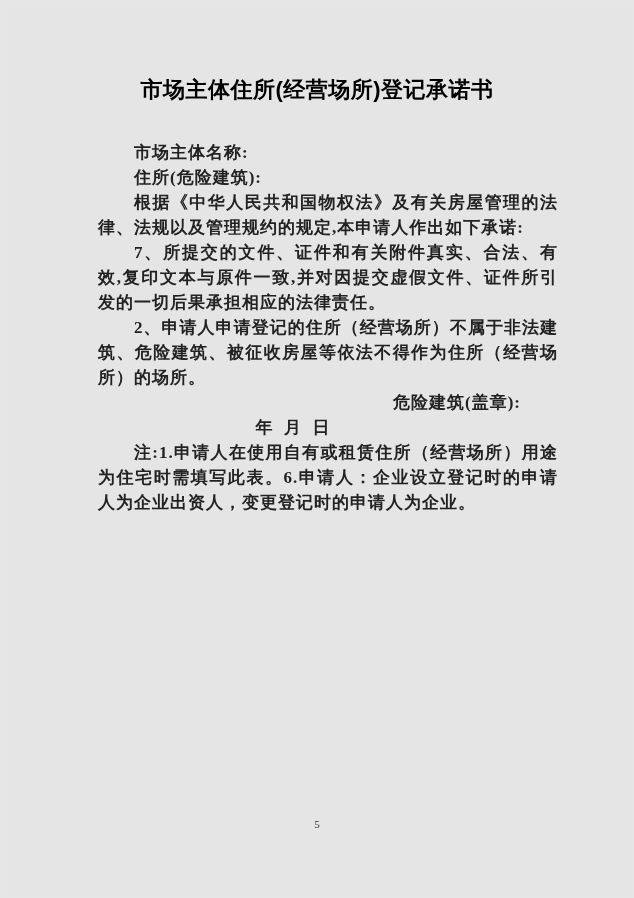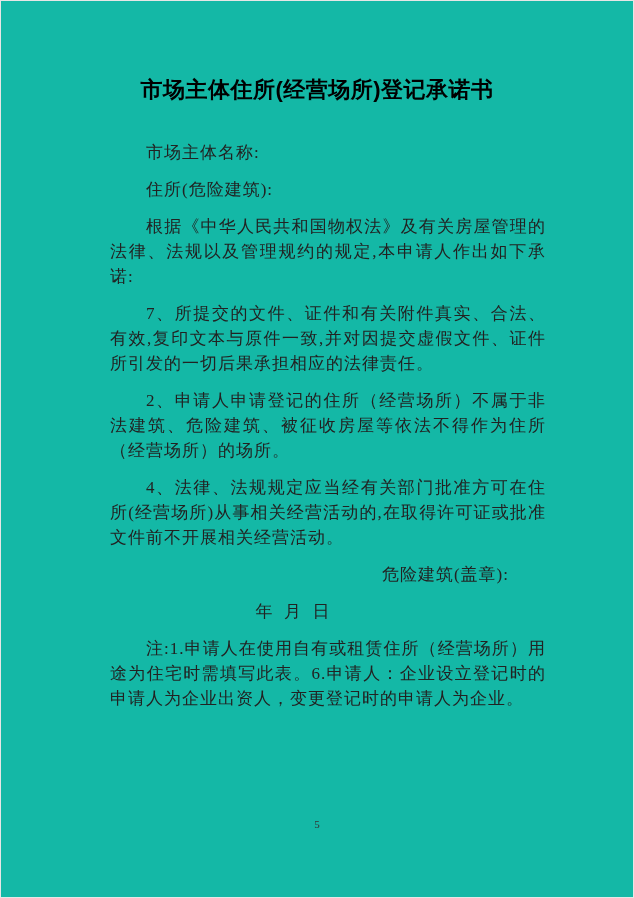--- a/index.html
+++ b/index.html
@@ -5,21 +5,21 @@
   html, body {
     margin: 0;
     padding: 0;
     background: #ffffff;
   }
   .page {
     position: relative;
     width: 634px;
     height: 898px;
     box-sizing: border-box;
-    background: #14b8a6;
+    background: #e5e5e5;
     border: 1px solid #e6e6e6;
     overflow: hidden;
     font-family: "Liberation Serif", "DejaVu Serif", serif;
     color: #222222;
   }
   .doc-title {
     margin: 74px 0 0 0;
     text-align: center;
     font-family: "Liberation Sans", "DejaVu Sans", sans-serif;
     font-weight: bold;
@@ -31,22 +31,23 @@
   .content {
     margin: 36px 0 0 97px;
     width: 460px;
     font-size: 17px;
     line-height: 25px;
     letter-spacing: 1px;
     text-align: justify;
     text-justify: inter-character;
   }
   .content p {
-    margin: 12px;
+    margin: 0;
     text-indent: 36px;
+    font-weight: bold;
   }
   .sig-line {
     margin-top: 29px;
     text-align: right;
     padding-right: 37px;
     text-indent: 0 !important;
   }
   .date-line {
     text-align: center;
     padding-right: 70px;
@@ -77,21 +78,20 @@
 
     <p>住所(危险建筑):</p>
 
     <p>根据《中华人民共和国物权法》及有关房屋管理的法律、法规以及管理规约的规定,本申请人作出如下承诺:</p>
 
     <p>7、所提交的文件、证件和有关附件真实、合法、有效,复印文本与原件一致,并对因提交虚假文件、证件所引发的一切后果承担相应的法律责任。</p>
 
     <p>2、申请人申请登记的住所（经营场所）不属于非法建筑、危险建筑、被征收房屋等依法不得作为住所（经营场所）的场所。</p>
 
 
-    <p>4、法律、法规规定应当经有关部门批准方可在住所(经营场所)从事相关经营活动的,在取得许可证或批准文件前不开展相关经营活动。</p>
 
 
     <p class="sig-line">危险建筑(盖章):</p>
 
     <p class="date-line">年  月  日</p>
 
     <p>注:1.申请人在使用自有或租赁住所（经营场所）用途为住宅时需填写此表。6.申请人：企业设立登记时的申请人为企业出资人，变更登记时的申请人为企业。</p>
 
   </div>
 

